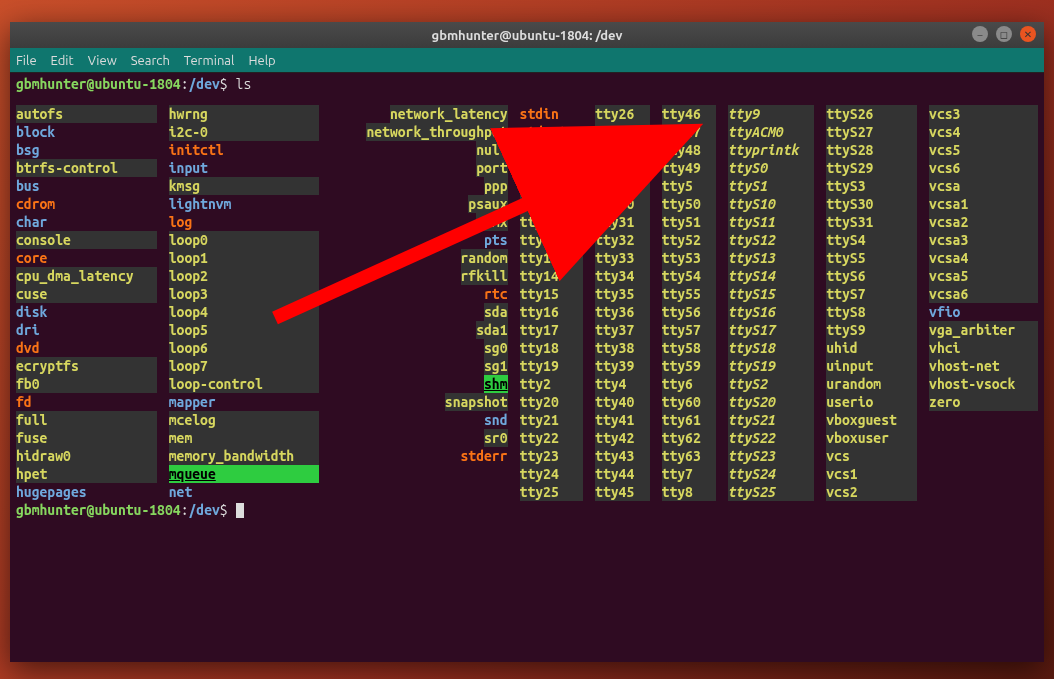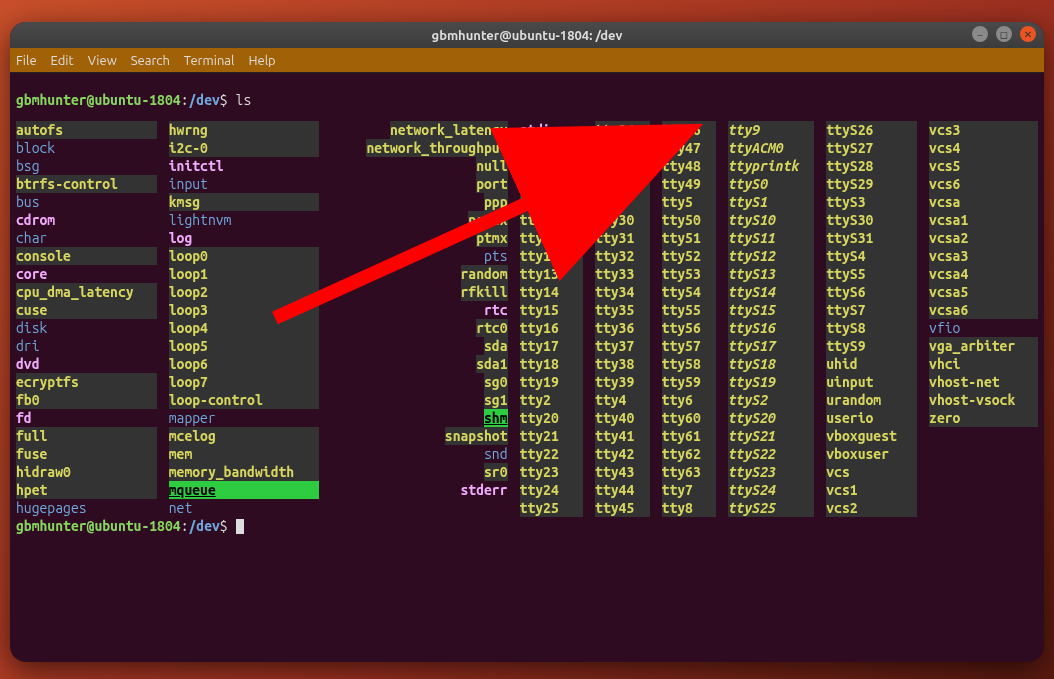--- a/index.html
+++ b/index.html
@@ -12,21 +12,21 @@
     font-size: 14px;
     overflow: hidden;
   }
   .window {
     position: absolute;
     left: 10px;
     top: 22px;
     width: 1034px;
     height: 640px;
     background: #2f0b22;
-    border-radius: 16px;
+    border-radius: 0;
     box-shadow: 0 8px 30px rgba(0,0,0,0.6);
     overflow: hidden;
   }
   .titlebar {
     height: 26px;
     background: linear-gradient(#4a4a4a, #3c3c3c);
     display: flex;
     align-items: center;
     position: relative;
     font-family: Ubuntu, sans-serif;
@@ -54,33 +54,33 @@
     align-items: center;
     justify-content: center;
     font-size: 10px;
     color: #333;
   }
   .wc.min { background: #8a8a8a; }
   .wc.max { background: #8a8a8a; }
   .wc.close { background: #e95420; }
   .menubar {
     height: 24px;
-    background: #a16207;
+    background: #0f766e;
     display: flex;
     align-items: center;
     padding: 0 6px;
     gap: 14px;
     font-family: Ubuntu, sans-serif;
     font-size: 13px;
     color: #ddd;
     border-bottom: 1px solid #222;
   }
   .menubar .mi { cursor: default; }
   .terminal {
-    padding: 18px 6px;
+    padding: 2px 6px;
     color: #ddd;
     line-height: 18px;
     position: relative;
   }
   .prompt-user { color: #87d75f; font-weight: bold; }
   .prompt-path { color: #6fa8dc; font-weight: bold; }
   .prompt-sep  { color: #ddd; }
   .ls-grid {
     display: flex;
     gap: 12px;
@@ -99,22 +99,22 @@
   .c1 { width: 165px; }
   .c2 { width: 195px; align-items: flex-end; }
   .c3 { width: 70px; }
   .c4 { width: 60px; }
   .c5 { width: 60px; }
   .c6 { width: 95px; font-style: italic; }
   .c7 { width: 100px; }
   .c8 { width: 120px; }
   
   .t-device  { color: #d7d75f; font-weight: bold; background: #333; } 
-  .t-dir     { color: #6fa8dc; font-weight: normal; }
-  .t-symlink { color: #f0abfc; font-weight: bold; }
+  .t-dir     { color: #6fa8dc; font-weight: bold; }
+  .t-symlink { color: #f97316; font-weight: bold; }
   .t-green   { color: #000; background: #2ecc40; font-weight: bold; text-decoration: underline; }
   .arrow {
     position: absolute;
     left: 255px;
     top: 50px;
     pointer-events: none;
   }
   .cursor-block {
     display: inline-block;
     width: 8px;
@@ -203,21 +203,20 @@
           <span class="t-device">network_throughput</span>
           <span class="t-device">null</span>
           <span class="t-device">port</span>
           <span class="t-device">ppp</span>
           <span class="t-device">psaux</span>
           <span class="t-device">ptmx</span>
           <span class="t-dir">pts</span>
           <span class="t-device">random</span>
           <span class="t-device">rfkill</span>
           <span class="t-symlink">rtc</span>
-          <span class="t-device">rtc0</span>
           <span class="t-device">sda</span>
           <span class="t-device">sda1</span>
           <span class="t-device">sg0</span>
           <span class="t-device">sg1</span>
           <span class="t-green">shm</span>
           <span class="t-device">snapshot</span>
           <span class="t-dir">snd</span>
           <span class="t-device">sr0</span>
           <span class="t-symlink">stderr</span>
         </div>

